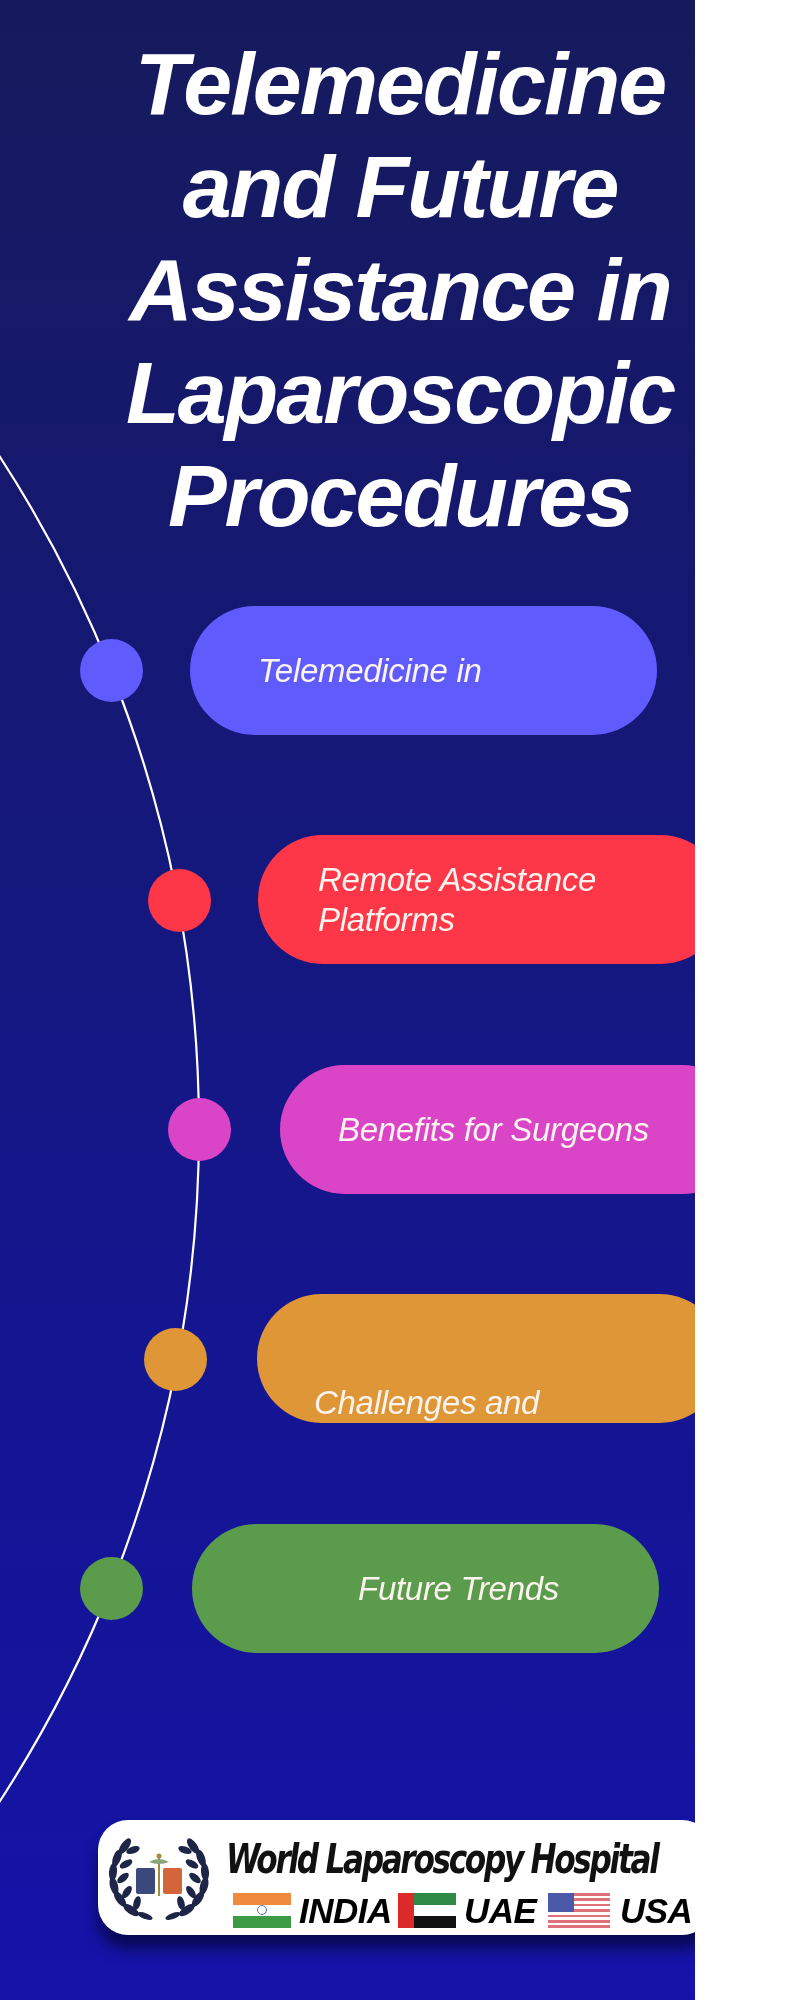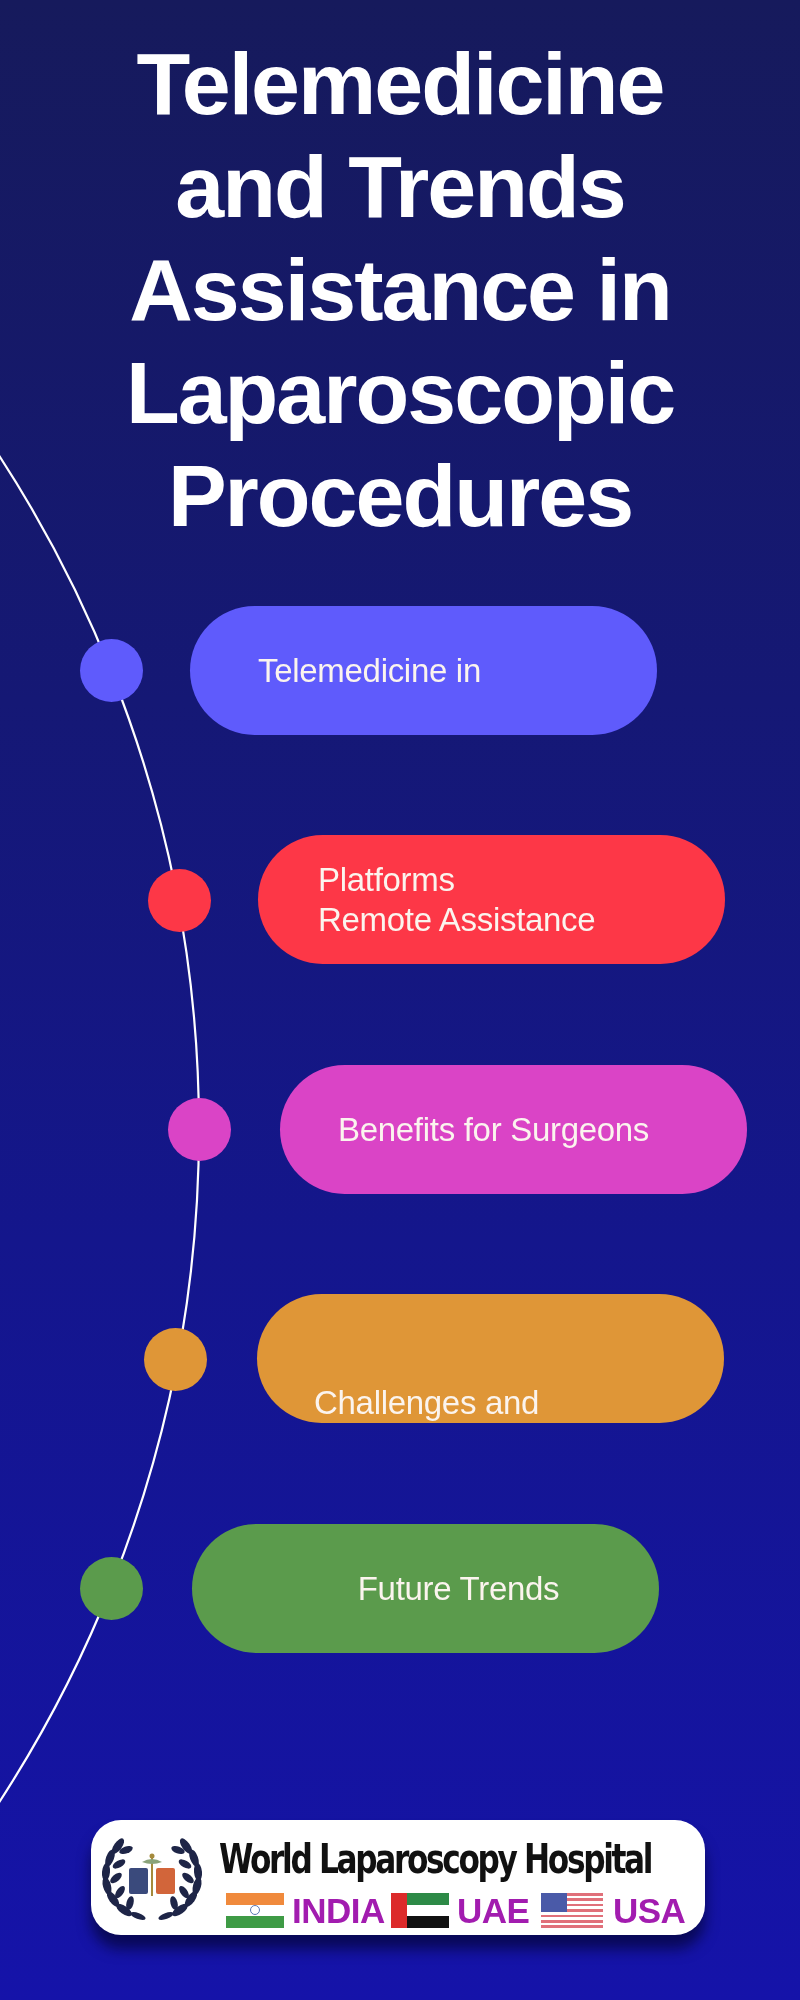--- a/index.html
+++ b/index.html
@@ -1,85 +1,86 @@
 <!DOCTYPE html>
 <html><head>
 <meta charset="utf-8">
 <style>
   html, body { margin: 0; padding: 0; }
   body { width: 800px; height: 2000px; overflow: hidden; }
   #canvas {
-    position: relative; width: 800px; height: 2000px; overflow: hidden;
+    position: relative; width: 695px; height: 2000px; overflow: hidden;
     background: linear-gradient(180deg, #161a5c 0%, #151875 35%, #14168c 62%, #1513a9 100%);
     font-family: "Liberation Sans", "DejaVu Sans", sans-serif;
+    font-style: italic;
   }
   .title {
     position: absolute; left: 0; top: 32px; width: 800px;
     text-align: center; color: #ffffff; font-weight: 700;
     font-size: 88px; line-height: 103px; letter-spacing: -2px;
     margin: 0;
   }
   .title span { display: block; }
   svg.curve { position: absolute; left: 0; top: 0; }
   .dot { position: absolute; width: 63px; height: 63px; border-radius: 50%; }
   .pill {
     position: absolute; height: 129px; width: 467px; border-radius: 65px;
     display: flex; align-items: center; box-sizing: border-box;
   }
   .pill-text {
     color: #fbf4ee; font-size: 33px; line-height: 40px; font-weight: 400;
     letter-spacing: -0.3px;
   }
   .logo {
-    position: absolute; left: 91px; top: 1820px; width: 614px; height: 115px;
+    position: absolute; left: 98px; top: 1820px; width: 614px; height: 115px;
     background: #ffffff; box-shadow: 0 14px 14px rgba(5,5,60,0.75); border-radius: 30px;
   }
   .emblem { position: absolute; left: 5px; top: 6px; width: 112px; height: 100px; }
   .logo-name {
     position: absolute; left: 128px; top: 16px; width: 476px;
     font-family: "DejaVu Sans", sans-serif; font-weight: 700; font-size: 40px; line-height: 46px;
     color: #111111; letter-spacing: -3px; white-space: nowrap;
     transform: scaleX(0.78); transform-origin: left center;
   }
   .loc { position: absolute; top: 73px; height: 35px; display: flex; align-items: center; }
   .loc-label {
-    font-family: "Liberation Sans", sans-serif; font-weight: 700; font-size: 35px; color: #a21caf;
+    font-family: "Liberation Sans", sans-serif; font-weight: 700; font-size: 35px; color: #000000;
     letter-spacing: -0.5px; line-height: 35px;
   }
   .flag { width: 58px; height: 35px; margin-right: 8px; position: relative; overflow: hidden; }
 </style>
 </head>
 <body>
 
 <div id="canvas">
 
   <svg class="curve" width="800" height="2000">
     <circle cx="-1035" cy="1129" r="1234" fill="none" stroke="#ffffff" stroke-width="2.2"></circle>
   </svg>
 
   <h1 class="title">
     <span>Telemedicine</span>
-    <span>and Trends</span>
+    <span>and Future</span>
     <span>Assistance in</span>
     <span>Laparoscopic</span>
     <span>Procedures</span>
   </h1>
 
   <div class="dot" style="left:80px; top:639px; background:#5f5bfc;"></div>
   <div class="pill" style="left:190px; top:606px; background:#5f5bfc; padding-left:68px;text-align:center;">
     <div class="pill-text">
       <div>Telemedicine in</div>
     </div>
   </div>
 
   <div class="dot" style="left:148px; top:869px; background:#fd3747;"></div>
   <div class="pill" style="left:258px; top:835px; background:#fd3747; padding-left:60px;">
     <div class="pill-text">
+      <div>Remote Assistance</div>
       <div>Platforms</div>
-      <div>Remote Assistance</div>
     </div>
   </div>
 
   <div class="dot" style="left:168px; top:1098px; background:#da44c6;"></div>
   <div class="pill" style="left:280px; top:1065px; background:#da44c6; padding-left:58px;align-items:center;">
     <div class="pill-text">
       <div>Benefits for Surgeons</div>
     </div>
   </div>
 

